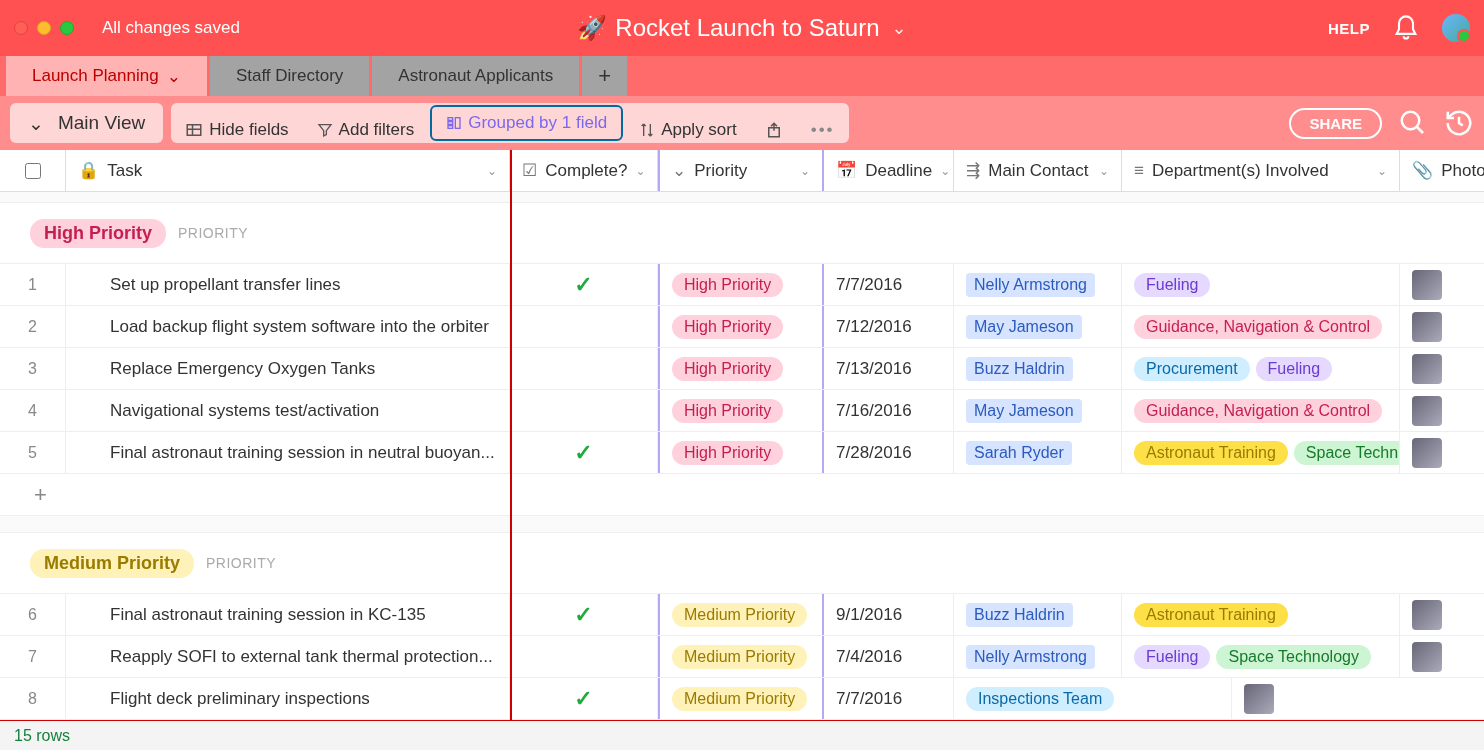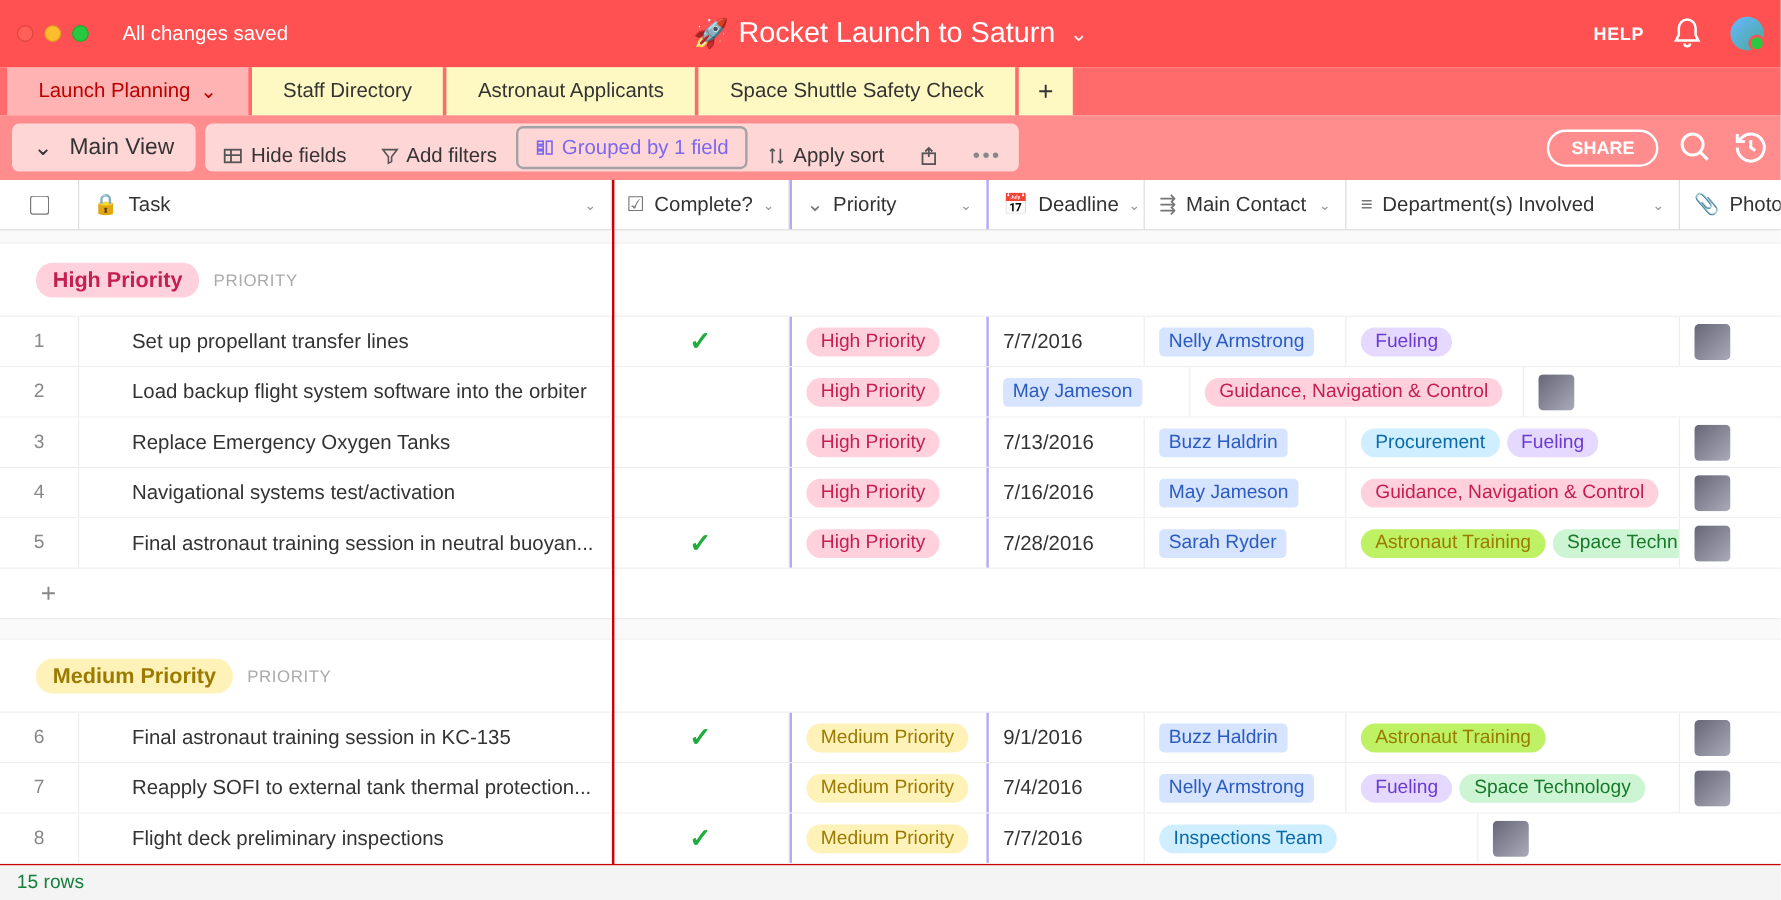--- a/index.html
+++ b/index.html
@@ -13,30 +13,30 @@
 .saved { margin-left: 28px; font-size: 17px; color: #fff; }
 .title-center { position: absolute; left: 50%; transform: translateX(-50%); display: flex; align-items: center; gap: 8px; font-size: 24px; font-weight: 500; }
 .title-center .chev { font-size: 18px; opacity: .9; margin-left: 4px; }
 .titlebar-right { margin-left: auto; display: flex; align-items: center; gap: 22px; }
 .help { font-size: 15px; font-weight: 600; letter-spacing: .5px; }
 .bell svg, .avatar { width: 28px; height: 28px; }
 .avatar { border-radius: 50%; background: linear-gradient(135deg,#6bb5ff,#4a9); position: relative; }
 .avatar::after { content:""; position:absolute; bottom:-1px; right:-1px; width:10px; height:10px; background:#28c940; border:2px solid #ff5151; border-radius:50%; }
 
 .tabbar { background: #ff6a6a; height: 40px; display: flex; align-items: stretch; padding-left: 6px; gap: 3px; }
-.tab { background: #fef9c3; color: #333; padding: 0 26px; display: flex; align-items: center; font-size: 17px; cursor: pointer; }
+.tab { background: #a3a3a3; color: #333; padding: 0 26px; display: flex; align-items: center; font-size: 17px; cursor: pointer; }
 .tab.active { background: #ffb3b3; color: #b00; font-weight: 500; }
 .tab.active .chev { margin-left: 8px; color: #b00; }
 .tab.add { padding: 0 16px; font-size: 22px; font-weight: 300; }
 
 .toolbar { background: #ff8d8d; height: 54px; display: flex; align-items: center; padding: 0 10px; gap: 8px; }
 .tool-group { background: #ffd6d6; border-radius: 6px; height: 40px; display: flex; align-items: center; }
 .view-select { padding: 0 18px; gap: 14px; font-size: 19px; color: #333; }
 .tool-btn { padding: 0 14px; height: 40px; display: flex; align-items: center; gap: 6px; font-size: 17px; color: #333; cursor: pointer; margin-top: 14px; }
-.grouped { border: 2px solid #a3a3a3; border-radius: 6px; color: #7b68ee; height: 36px; margin: 0 2px; }
+.grouped { border: 2px solid #0369a1; border-radius: 6px; color: #7b68ee; height: 36px; margin: 0 2px; }
 .tool-icons { display: flex; }
 .toolbar-right { margin-left: auto; display: flex; align-items: center; gap: 16px; }
 .share-btn { border: 2px solid #fff; color: #fff; border-radius: 20px; padding: 5px 18px; font-size: 15px; font-weight: 600; }
 .search-icon svg, .history-icon svg { width: 30px; height: 30px; stroke: #fff; fill: none; }
 
 .grid-area { position: relative; height: calc(750px - 56px - 40px - 54px - 30px); overflow: hidden; background:#fafafa; }
 .col-headers { display: flex; height: 42px; background: #fff; border-bottom: 1px solid #ddd; }
 .ch { border-right: 1px solid #ddd; display: flex; align-items: center; padding: 0 12px; font-size: 17px; color: #333; gap: 8px; position: relative; }
 .ch .icon { color: #777; }
 .ch .dd { margin-left: auto; color: #999; font-size: 12px; }
@@ -68,21 +68,21 @@
 .c6 { width: 278px; gap: 6px; }
 .c7 { width: 84px; border-right:none; }
 .check { color: #1fab3d; font-size: 22px; font-weight: bold; }
 .tag { border-radius: 12px; padding: 3px 12px; font-size: 16px; }
 .tag.high-p { background: #ffd1dd; color: #c41f4f; }
 .tag.med-p { background: #fff2b8; color: #9a7b00; }
 .tag.contact { background: #d6e4ff; color: #2b5bbf; border-radius: 4px; padding: 3px 8px; text-align: right; }
 .tag.dept-fuel { background: #e5d9ff; color: #6b3bd1; }
 .tag.dept-guid { background: #ffd1dd; color: #c41f4f; }
 .tag.dept-proc { background: #cfeeff; color: #0a6aa8; }
-.tag.dept-astro { background: #bef264; color: #9a7b00; }
+.tag.dept-astro { background: #fde047; color: #9a7b00; }
 .tag.dept-spacetech { background: #cdf5d4; color: #177a2a; }
 .tag.dept-insp { background: #cfeeff; color: #0a6aa8; }
 .thumb { width: 30px; height: 30px; border-radius: 4px; background: #8aa; background-image: linear-gradient(135deg,#667,#aab); }
 .addrow { height: 42px; display:flex; align-items:center; padding-left: 34px; color:#888; font-size:22px; border-bottom:1px solid #eee; background:#fff; }
 
 .freeze-line { position: absolute; top: 0; bottom: 0; left: 510px; width: 2px; background: #c00; pointer-events: none; }
 
 .statusbar { height: 30px; background: #f4f4f4; border-top: 1px solid #c00; display: flex; align-items: center; padding: 0 14px; font-size: 16px; color: #15803d; }
 svg { display: block; }
 </style>
@@ -113,21 +113,20 @@
   </div>
 </div>
 
 <div class="tabbar">
   <div class="tab active">
     <span>Launch Planning</span>
     <span class="chev">⌄</span>
   </div>
   <div class="tab">Staff Directory</div>
   <div class="tab">Astronaut Applicants</div>
-  <div class="tab">Space Shuttle Safety Check</div>
   <div class="tab add">+</div>
 </div>
 
 <div class="toolbar">
   <div class="tool-group view-select">
     <span>⌄</span>
     <span>Main View</span>
   </div>
   <div class="tool-group tool-icons">
     <div class="tool-btn">
@@ -253,20 +252,21 @@
           <div class="thumb"></div>
         </div>
       </div>
       <div class="row">
       <div class="cell c0">2</div>
       <div class="cell c1">Load backup flight system software into the orbiter</div>
       <div class="cell c2"></div>
       <div class="cell c3">
           <span class="tag high-p">High Priority</span>
         </div>
+      <div class="cell c4">7/12/2016</div>
       <div class="cell c5">
           <span class="tag contact">May Jameson</span>
         </div>
       <div class="cell c6">
           <span class="tag dept-guid">Guidance, Navigation &amp; Control</span>
         </div>
       <div class="cell c7">
           <div class="thumb"></div>
         </div>
       </div>

